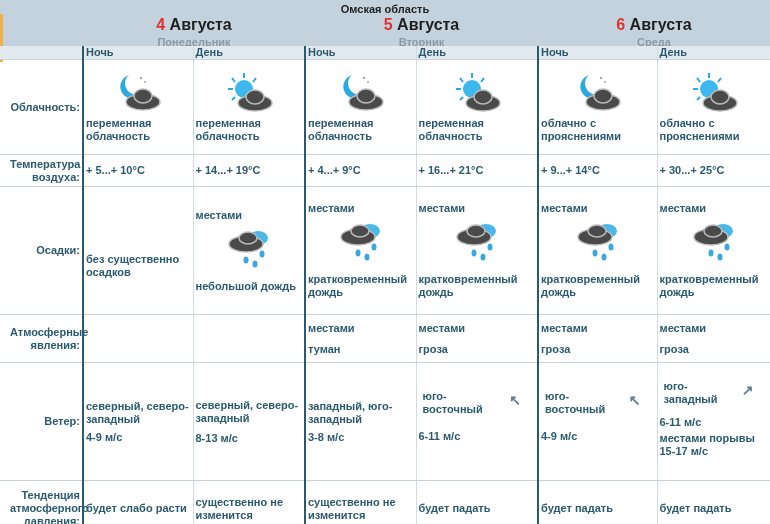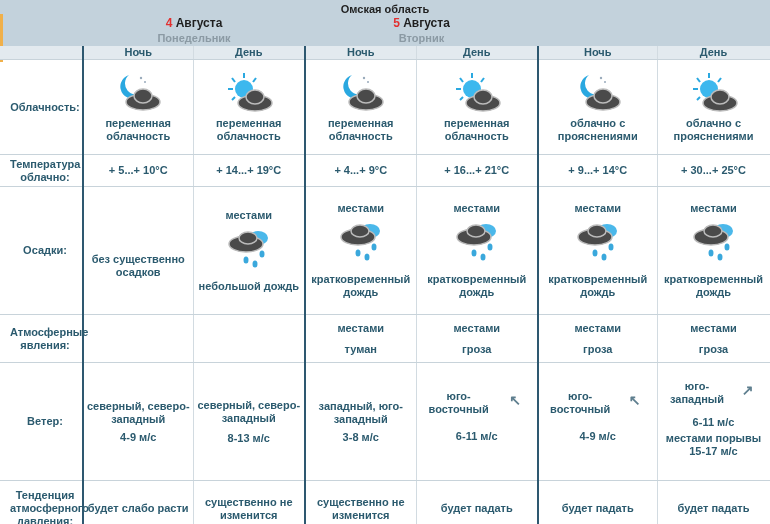--- a/index.html
+++ b/index.html
@@ -3,26 +3,26 @@
 <meta charset="utf-8">
 <style>
   html, body { margin:0; padding:0; }
   body { width:770px; height:524px; overflow:hidden; background:#fff;
          font-family:"Liberation Sans", sans-serif; font-size:11px; font-weight:bold; color:#2b5a6e; position:relative; }
   .accent-strip { position:absolute; left:0; top:14px; width:3px; height:48px; background:#f0b04a; }
   .hdr { position:absolute; left:0; top:0; width:770px; height:46px; background:#c3d2dc;padding-left:44px; }
   .hdr-title { position:absolute; left:0; width:770px; top:3px; text-align:center; color:#1f1f1f; font-size:11px; }
   .close { position:absolute; right:8px; top:3px; color:#9aa9b3; font-size:11px; font-weight:normal; }
   .day-hdr { position:absolute; top:16px; text-align:center; }
-  .day-hdr .date { color:#1f1f1f; font-size:12px; }
+  .day-hdr .date { color:#1f1f1f; font-size:16px; }
   .day-hdr .date .num { color:#e23030; }
   .day-hdr .wd { color:#8b9aa4; font-size:11px; margin-top:2px; }
   table.grid { position:absolute; left:0; top:46px; border-collapse:collapse; table-layout:fixed; width:770px; }
-  table.grid td { border-bottom:1px solid #c8d3da; border-right:1px solid #d2dbe1; text-align:center; vertical-align:middle; padding:0 2px; line-height:13px; }
-  table.grid td.lbl { text-align:center; padding-left:10px; border-right:2px solid #2e5870; }
+  table.grid td { border-bottom:1px solid #c8d3da; border-right:1px solid #d2dbe1; vertical-align:middle; padding:0 2px; line-height:13px; }
+  table.grid td.lbl { text-align:right; padding-left:10px; border-right:2px solid #2e5870; }
   table.grid td.dsep { border-right:2px solid #2e5870; }
   table.grid tr.nd td { background:#e3eaef; height:13px; color:#2b5a6e; }
   table.grid tr.nd td.lbl { background:#e3eaef; }
   .icon { display:block; margin:0 auto; }
   .cl-desc { margin-top:3px; }
   .pr-top { margin-bottom:4px; }
   .pr-desc { margin-top:8px; }
   .wind { position:relative; height:116px; }
   .arrow { position:absolute; font-size:14px; color:#5f7f8f; }
 </style>
@@ -32,20 +32,24 @@
 <div class="hdr">
   <div class="hdr-title">Омская область</div>
   <span class="close">×</span>
   <div class="day-hdr" style="left:83px;width:222px;">
     <div class="date"><span class="num">4</span> <span>Августа</span></div>
     <div class="wd">Понедельник</div>
   </div>
   <div class="day-hdr" style="left:305px;width:233px;">
     <div class="date"><span class="num">5</span> <span>Августа</span></div>
     <div class="wd">Вторник</div>
+  </div>
+  <div class="day-hdr" style="left:538px;width:232px;">
+    <div class="date"><span class="num">6</span> <span>Августа</span></div>
+    <div class="wd">Среда</div>
   </div>
 </div>
 <div class="accent-strip"></div>
 
 <table class="grid">
   <colgroup>
     <col style="width:83px">
       <col style="width:110px">
       <col style="width:112px">
       <col style="width:111px">
@@ -117,21 +121,21 @@
                 <line x1="32" y1="6" x2="29" y2="10"></line>
                 <line x1="4" y1="17" x2="9" y2="17"></line>
                 <line x1="8" y1="28" x2="11" y2="25"></line>
               </g>
               <circle cx="20" cy="17" r="9" fill="#3cb8ee"></circle>
               <ellipse cx="31" cy="31" rx="17" ry="8" fill="#4a4a4a" stroke="#bbb" stroke-width="1.5"></ellipse>
               <ellipse cx="31" cy="25" rx="9" ry="7" fill="#4a4a4a" stroke="#bbb" stroke-width="1.5"></ellipse>
             </svg></span><div class="cl-desc">облачно с прояснениями</div></td>
       </tr>
   <tr style="height:32px" id="row-temp">
-    <td class="lbl">Температура облачно:</td>
+    <td class="lbl">Температура воздуха:</td>
   <td><span>+ 5...+ 10°C</span></td>
         <td class="dsep"><span>+ 14...+ 19°C</span></td>
         <td><span>+ 4...+ 9°C</span></td>
         <td class="dsep"><span>+ 16...+ 21°C</span></td>
         <td><span>+ 9...+ 14°C</span></td>
         <td><span>+ 30...+ 25°C</span></td>
       </tr>
   <tr style="height:128px" id="row-precip">
     <td class="lbl">Осадки:</td>
   <td>

